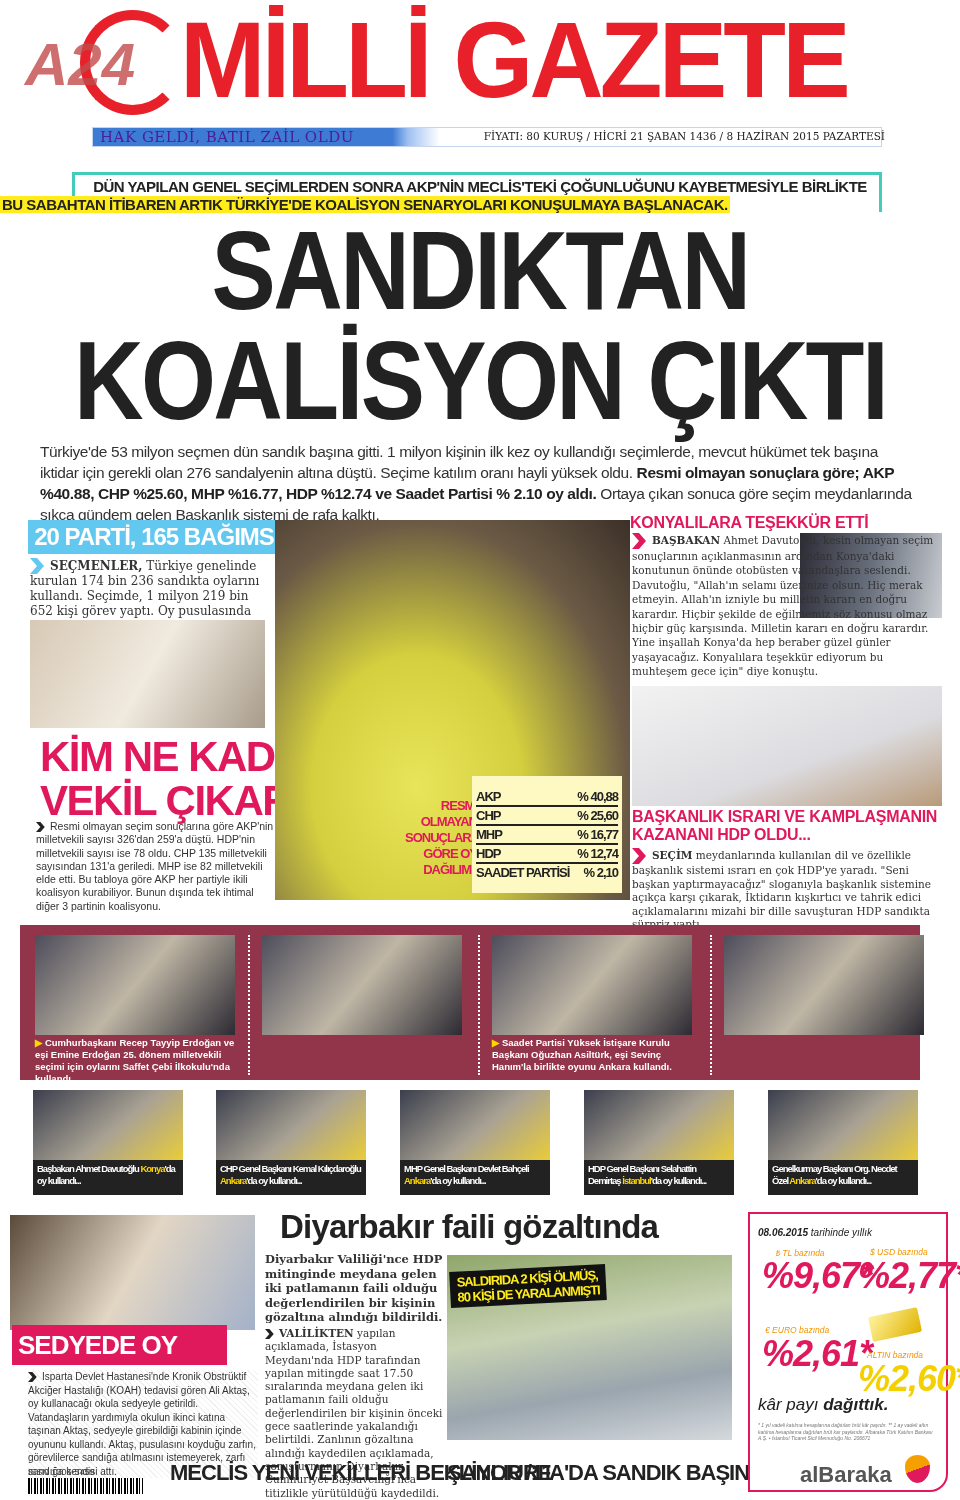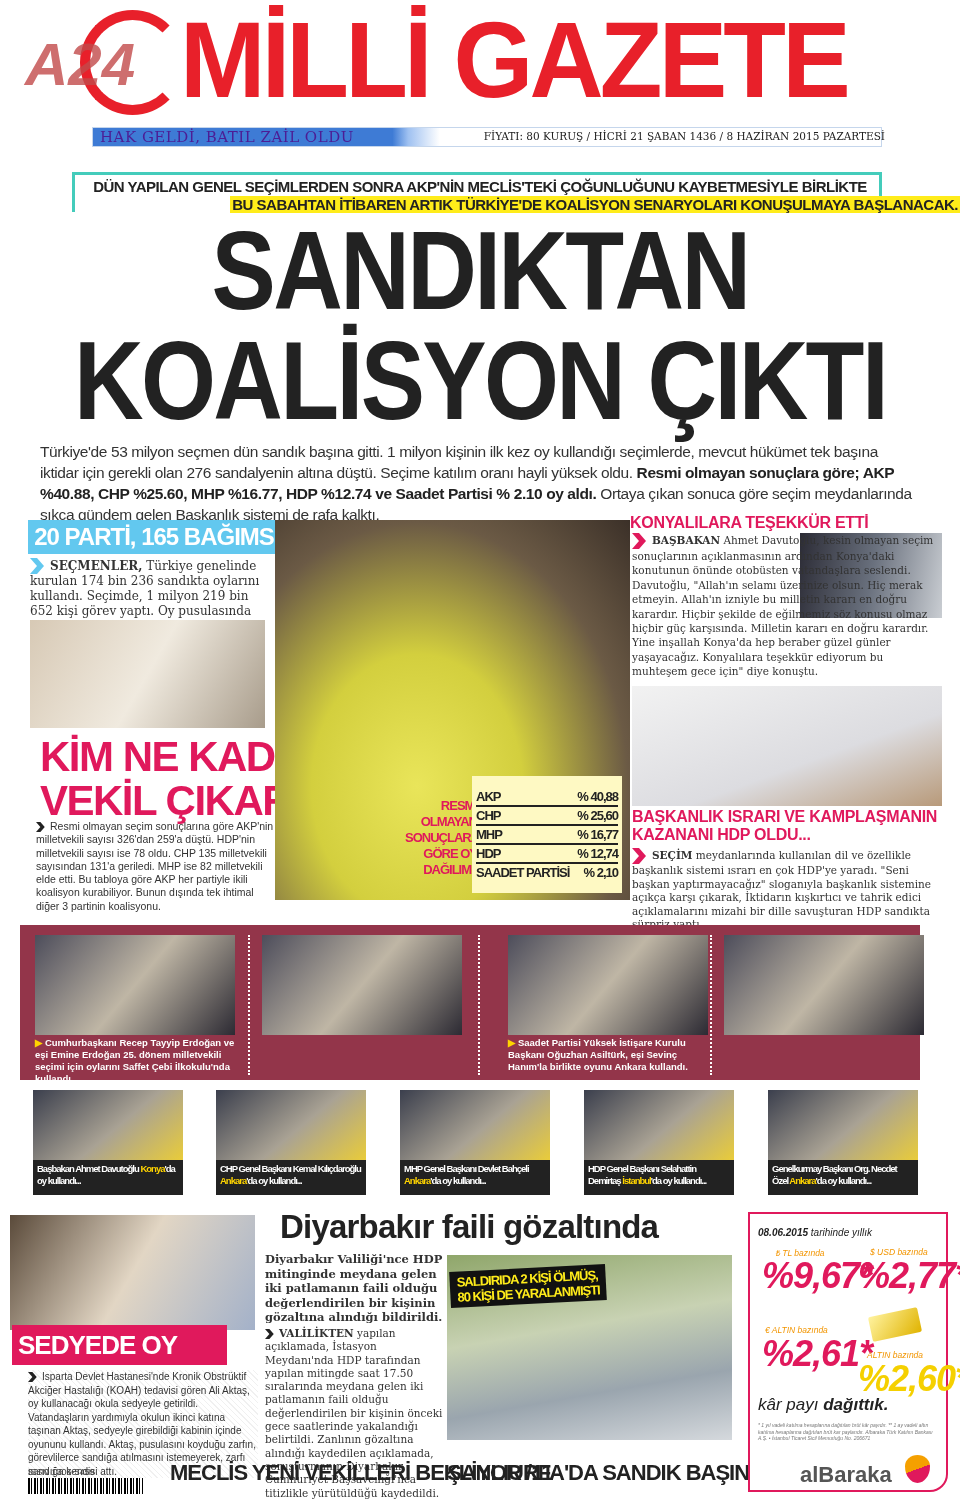--- a/index.html
+++ b/index.html
@@ -10,21 +10,21 @@
 
 #masthead-logo{left:180px;top:0;font-size:108px;font-weight:900;color:#e8202a;letter-spacing:-4px;line-height:120px;transform:scaleX(.95);transform-origin:left}
 #a24-logo{left:25px;top:30px;font-size:60px;font-weight:900;color:#c24b4b;opacity:.8;font-style:italic}
 #circle-logo{left:80px;top:10px;width:105px;height:105px;border:10px solid #e8202a;border-radius:50%;border-right-color:transparent}
 #slogan-bar{left:92px;top:127px;width:790px;height:20px;background:linear-gradient(90deg,#3e7bd5 0,#3e7bd5 38%,#9fc1f1 40%,#fff 44%);border:1px solid #c5d6ec}
 #slogan{left:100px;top:127px;color:#4c1d95;font-family:"DejaVu Serif",serif;font-size:15px;line-height:20px;letter-spacing:.5px}
 #date-line{right:75px;top:130px;font-size:10.5px;font-weight:normal;color:#222;font-family:"DejaVu Serif",serif}
 
 #kicker-box{left:72px;top:172px;width:810px;height:40px;border-top:3px solid #44ccbb;border-left:3px solid #44ccbb;border-right:3px solid #44ccbb;border-bottom:none}
 #kicker-1{left:0;top:178px;width:960px;text-align:center;font-size:15px;font-weight:bold;letter-spacing:-.5px}
-#kicker-2{left:0;top:196px;width:960px;text-align:right}
+#kicker-2{left:0;top:196px;width:960px;text-align:left}
 #kicker-2 span{background:#ffec1a;font-size:15px;font-weight:bold;letter-spacing:-.5px;padding:0 2px}
 #headline-1{left:0;top:216px;width:960px;text-align:center;font-size:112px;font-weight:900;line-height:110px;letter-spacing:-3px;transform:scaleX(.86)}
 #headline-2{left:0;top:326px;width:960px;text-align:center;font-size:112px;font-weight:900;line-height:110px;letter-spacing:-3px;transform:scaleX(.86)}
 #lead{left:40px;top:441px;width:880px;font-size:15.5px;line-height:21px;color:#333;letter-spacing:-.4px}
 #lead b{color:#222}
 
 #blue-banner{left:28px;top:520px;width:338px;height:34px;background:#62c8ef;color:#fff;font-size:24px;font-weight:bold;line-height:34px;text-align:center;letter-spacing:-1px}
 .chev{display:inline-block;width:16px;height:16px;vertical-align:middle;margin-right:4px}
 #secmen-text{left:30px;top:558px;width:240px;font-size:12px;line-height:15px;color:#333}
 #child-photo{left:30px;top:620px;width:235px;height:108px;background:linear-gradient(120deg,#d7c9b5,#f0eadf 50%,#a89c8b)}
@@ -151,21 +151,21 @@
 <div id="gallery-bg" class="abs"></div>
 <div class="gcell" style="left:35px">
     <div class="gimg"></div>
     <div class="gcap"><span class="tri">▶</span> <span>Cumhurbaşkanı Recep Tayyip Erdoğan ve eşi Emine Erdoğan 25. dönem milletvekili seçimi için oylarını Saffet Çebi İlkokulu'nda kullandı.</span></div>
   </div>
 <div class="gsep" style="left:248px"></div>
 <div class="gcell" style="left:262px">
     <div class="gimg"></div>
   </div>
 <div class="gsep" style="left:478px"></div>
-<div class="gcell" style="left:508px">
+<div class="gcell" style="left:492px">
     <div class="gimg"></div>
     <div class="gcap"><span class="tri">▶</span> <span>Saadet Partisi Yüksek İstişare Kurulu Başkanı Oğuzhan Asiltürk, eşi Sevinç Hanım'la birlikte oyunu Ankara kullandı.</span></div>
   </div>
 <div class="gsep" style="left:710px"></div>
 <div class="gcell" style="left:724px">
     <div class="gimg"></div>
   </div>
 
 <div class="scell" style="left:33px">
     <div class="simg"></div>
@@ -209,21 +209,21 @@
 
 <div id="meclis-head" class="abs cond">MECLİS YENİ VEKİLLERİ BEKLİYOR /11</div>
 <div id="urfa-head" class="abs cond">ŞANLIURFA'DA SANDIK BAŞINDA KAVGA /09</div>
 
 <div id="ad-box" class="abs"></div>
 <div id="ad-date" class="abs"><b>08.06.2015</b><span> tarihinde yıllık</span></div>
 <div class="adlab" style="left:775px;top:1247px">₺ TL bazında</div>
 <div class="adnum" style="left:762px;top:1255px">%9,67*</div>
 <div class="adlab" style="left:870px;top:1247px">$ USD bazında</div>
 <div class="adnum" style="left:858px;top:1255px">%2,77*</div>
-<div class="adlab" style="left:765px;top:1325px">€ ALTIN bazında</div>
+<div class="adlab" style="left:765px;top:1325px">€ EURO bazında</div>
 <div class="adnum" style="left:762px;top:1333px">%2,61*</div>
 <div id="gold-bar" class="abs"></div>
 <div class="adlab" style="left:867px;top:1350px">ALTIN bazında</div>
 <div class="adnum gold" style="left:858px;top:1358px">%2,60**</div>
 <div id="ad-slogan" class="abs"><span>kâr payı </span><b>dağıttık.</b></div>
 <div id="ad-fine" class="abs">* 1 yıl vadeli katılma hesaplarına dağıtılan brüt kâr payıdır. ** 1 ay vadeli altın katılma hesaplarına dağıtılan brüt kar paylarıdır. Albaraka Türk Katılım Bankası A.Ş. • İstanbul Ticaret Sicil Memurluğu No. 206671</div>
 <div id="ad-brand" class="abs">alBaraka</div>
 <div id="ad-brand-mark" class="abs"></div>
 
 </body></html>

